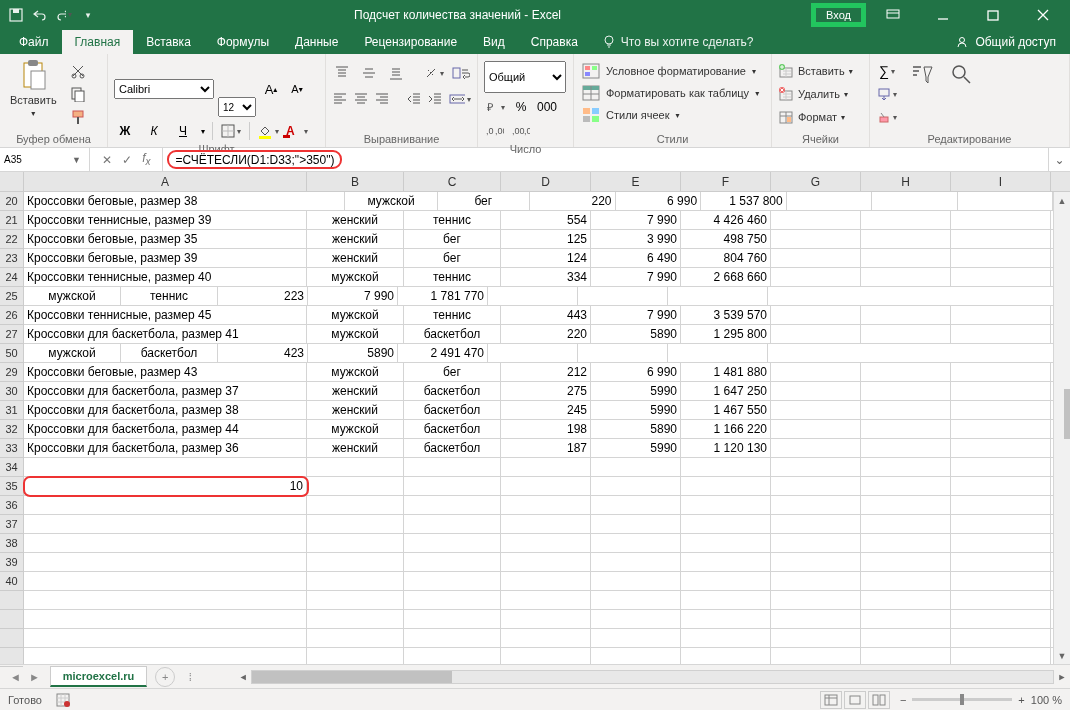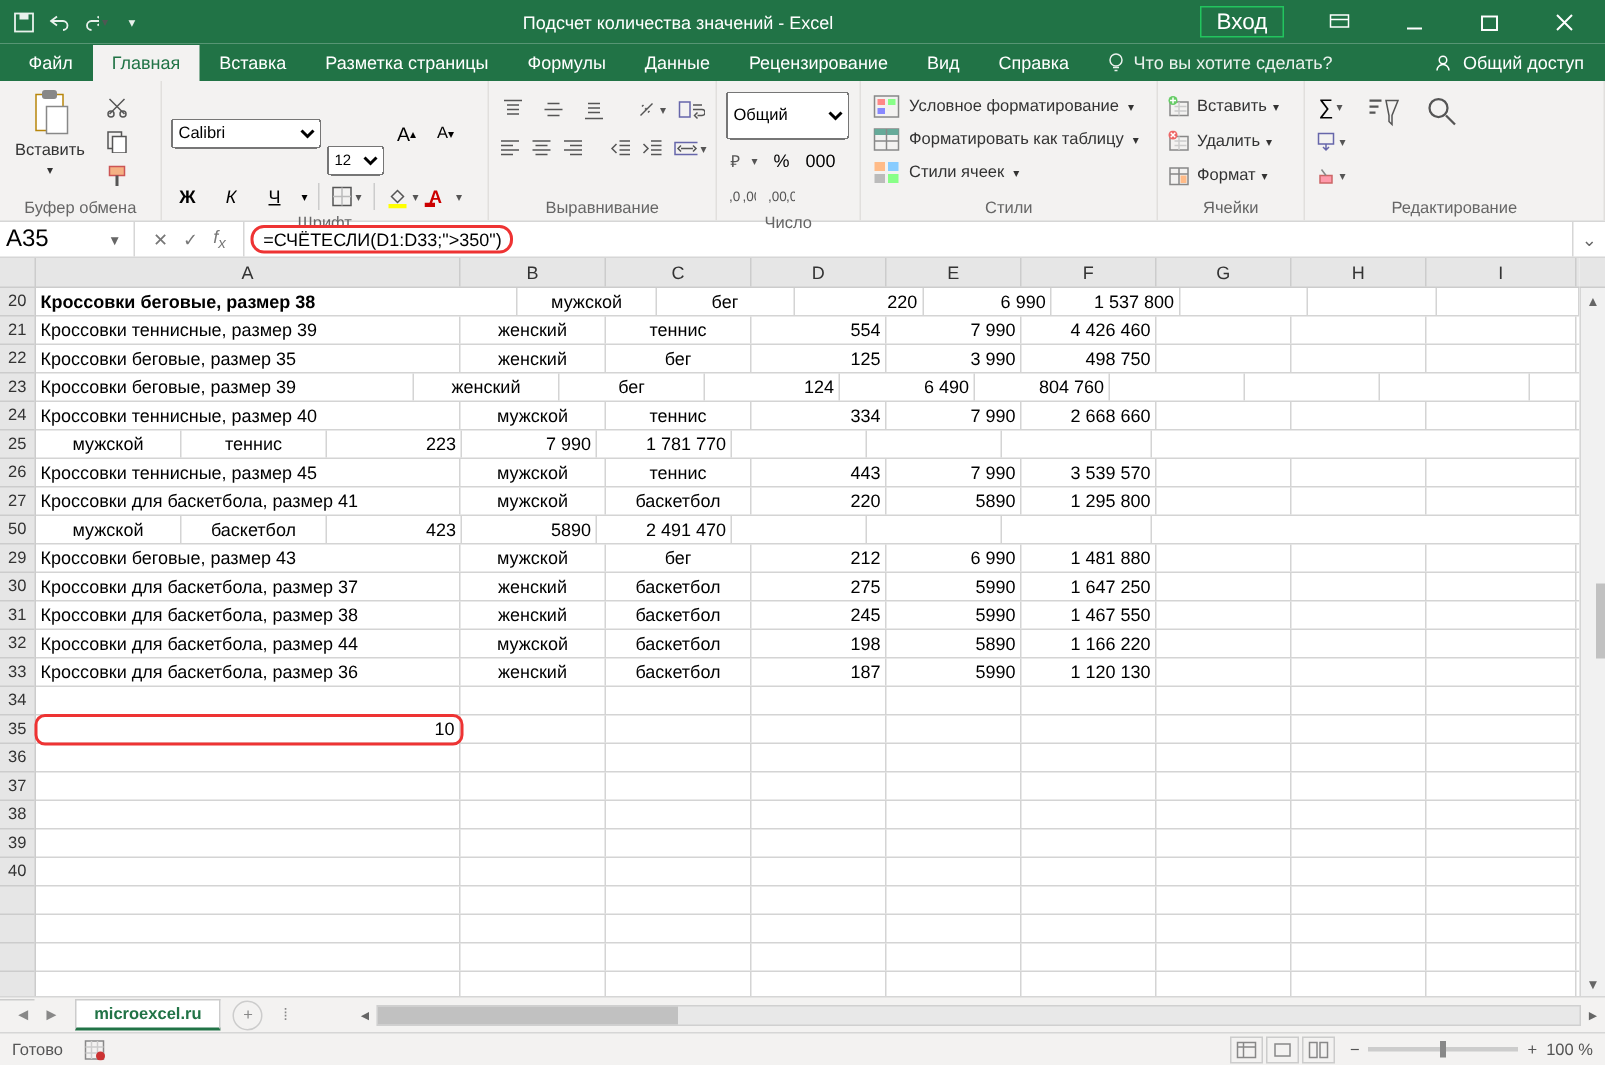--- a/index.html
+++ b/index.html
@@ -4,21 +4,21 @@
 <style>
 * { box-sizing: border-box; margin: 0; padding: 0; font-family: "Segoe UI", Arial, sans-serif; }
 body { background: #fff; width: 1070px; height: 715px; overflow: hidden; font-size: 12px; user-select: none; }
 
 
 .titlebar { height: 29px; background: #217346; display: flex; align-items: center; color: #fff; font-size: 12px; }
 .titlebar .qat { display: flex; align-items: center; gap: 8px; padding: 0 8px; }
 .titlebar .qat .ic { width: 16px; height: 16px; display: flex; align-items: center; justify-content: center; opacity: .9; }
 .titlebar .title { flex: 1; text-align: center; }
 .titlebar .right { display: flex; align-items: center; gap: 4px; padding-right: 4px; }
-.titlebar .login { border: 1px solid #22c55e; padding: 1px 10px; font-size: 15px; margin-right: 10px; }
+.titlebar .login { border: 5px solid #22c55e; padding: 1px 10px; font-size: 11px; }
 .titlebar .winbtn { width: 46px; height: 29px; display: flex; align-items: center; justify-content: center; }
 
 
 .ribbon-tabs { height: 25px; background: #217346; display: flex; align-items: flex-end; padding-left: 6px; color: #fff; font-size: 12px; }
 .ribbon-tabs .tab { padding: 5px 13px 5px; cursor: pointer; }
 .ribbon-tabs .tab.active { background: #f3f2f1; color: #217346; font-weight:400; }
 .ribbon-tabs .spacer { flex: 1; }
 .ribbon-tabs .tell { display: flex; align-items: center; gap: 6px; padding: 0 12px 5px; opacity: .9; }
 .ribbon-tabs .share { display: flex; align-items: center; gap: 6px; padding: 0 14px 5px; }
 
@@ -33,21 +33,21 @@
 
 select.fontname { width: 100px; height: 20px; font-size: 11px; }
 select.fontsize { width: 38px; height: 20px; font-size: 10px; margin-top: 36px; }
 
 .styles-group .sbtn { display: flex; align-items: center; gap: 6px; font-size: 11px; color: #333; padding: 1px 2px; height: 22px; }
 .cells-group .cbtn { display: flex; align-items: center; gap: 4px; font-size: 11px; color:#333; height: 22px;}
 
 
 .fbar-row { height: 24px; display: flex; align-items: stretch; border-bottom: 1px solid #d6d6d6; background:#fff; }
 .namebox { width: 90px; border-right: 1px solid #d6d6d6; display: flex; align-items: center; padding: 0 4px; }
-.namebox input { border: none; outline: none; width: 68px; font-size: 16px; }
+.namebox input { border: none; outline: none; width: 68px; font-size: 10px; }
 .namebox .dd { color: #666; font-size: 9px; }
 .fx-btns { display: flex; align-items: center; gap: 10px; padding: 0 12px; border-right: 1px solid #d6d6d6; color: #777; }
 .fbar { flex: 1; display: flex; align-items: center; padding: 0 6px; position: relative; }
 .fbar .highlight { position: absolute; left: 4px; top: 2px; height: 19px; border: 2.5px solid #e33; border-radius: 9px; padding: 0 6px; display: flex; align-items: center; background:#fff;}
 .fbar .highlight span { font-size: 12px; color: #000; }
 .fbar-expand { width: 22px; display:flex; align-items:center; justify-content:center; color:#666; border-left:1px solid #d6d6d6;}
 
 
 .grid-area { position: relative; height: 472px; background: #fff; display:flex; }
 .rowhdrs { width: 24px; background: #e6e6e6; border-right: 1px solid #ccc; }
@@ -137,21 +137,20 @@
           <path d="M1 1 L11 11 M11 1 L1 11" stroke="#fff" stroke-width="1.3"></path>
         </svg>
       </span>
   </div>
 </div>
 
 <div class="ribbon-tabs">
   <div class="tab">Файл</div>
   <div class="tab active">Главная</div>
   <div class="tab">Вставка</div>
-  <div class="tab">Разметка страницы</div>
   <div class="tab">Формулы</div>
   <div class="tab">Данные</div>
   <div class="tab">Рецензирование</div>
   <div class="tab">Вид</div>
   <div class="tab">Справка</div>
   <div class="tell">
     <span>
         <svg width="12" height="14">
           <circle cx="6" cy="5" r="4" fill="none" stroke="#fff"></circle>
           <path d="M4 10 H8 M5 12 H7" stroke="#fff"></path>
@@ -508,21 +507,21 @@
       <div class="rowhdr">38</div>
       <div class="rowhdr">39</div>
       <div class="rowhdr">40</div>
       <div class="rowhdr"></div>
       <div class="rowhdr"></div>
       <div class="rowhdr"></div>
       <div class="rowhdr"></div>
     </div>
   <div class="gridbody" id="gridbody">
       <div class="row">
-        <div class="cell l" style="width: 339px; font-weight: bold;">Кроссовки беговые, размер 38</div>
+        <div class="cell l" style="width: 339px;">Кроссовки беговые, размер 38</div>
         <div class="cell c" style="width: 97px;">мужской</div>
         <div class="cell c" style="width: 97px;">бег</div>
         <div class="cell r" style="width: 90px;">220</div>
         <div class="cell r" style="width: 90px;">6 990</div>
         <div class="cell r" style="width: 90px;">1 537 800</div>
         <div class="cell l" style="width: 90px;"></div>
         <div class="cell l" style="width: 90px;"></div>
         <div class="cell l" style="width: 100px;"></div>
       </div>
       <div class="row">
@@ -541,21 +540,21 @@
         <div class="cell c" style="width: 97px;">женский</div>
         <div class="cell c" style="width: 97px;">бег</div>
         <div class="cell r" style="width: 90px;">125</div>
         <div class="cell r" style="width: 90px;">3 990</div>
         <div class="cell r" style="width: 90px;">498 750</div>
         <div class="cell l" style="width: 90px;"></div>
         <div class="cell l" style="width: 90px;"></div>
         <div class="cell l" style="width: 100px;"></div>
       </div>
       <div class="row">
-        <div class="cell l" style="width: 252px;">Кроссовки беговые, размер 39</div>
+        <div class="cell l" style="width: 283px;">Кроссовки беговые, размер 39</div>
         <div class="cell c" style="width: 97px;">женский</div>
         <div class="cell c" style="width: 97px;">бег</div>
         <div class="cell r" style="width: 90px;">124</div>
         <div class="cell r" style="width: 90px;">6 490</div>
         <div class="cell r" style="width: 90px;">804 760</div>
         <div class="cell l" style="width: 90px;"></div>
         <div class="cell l" style="width: 90px;"></div>
         <div class="cell l" style="width: 100px;"></div>
       </div>
       <div class="row">

